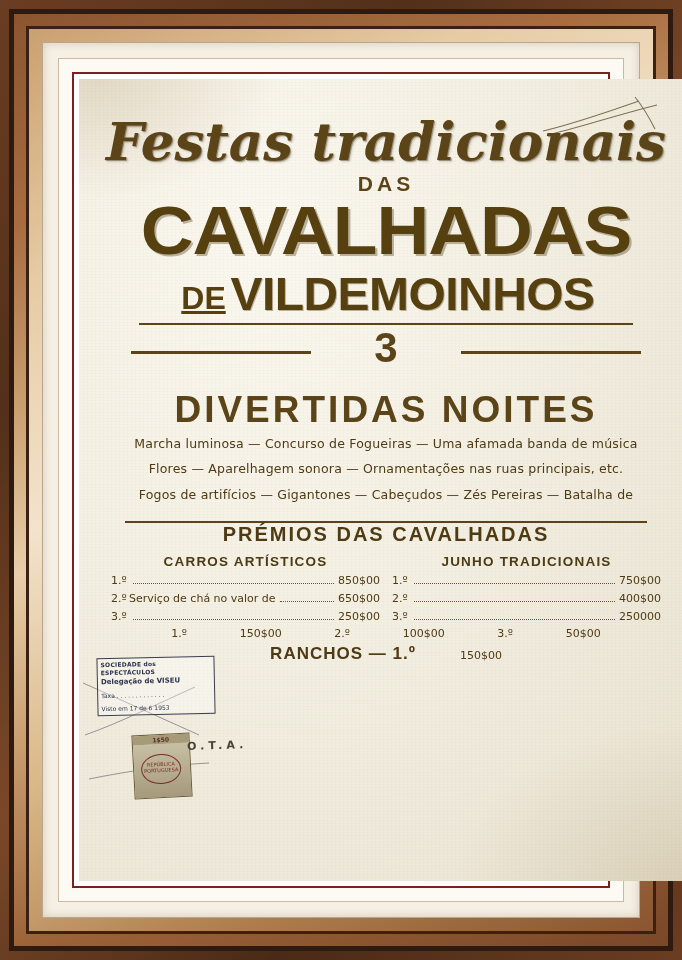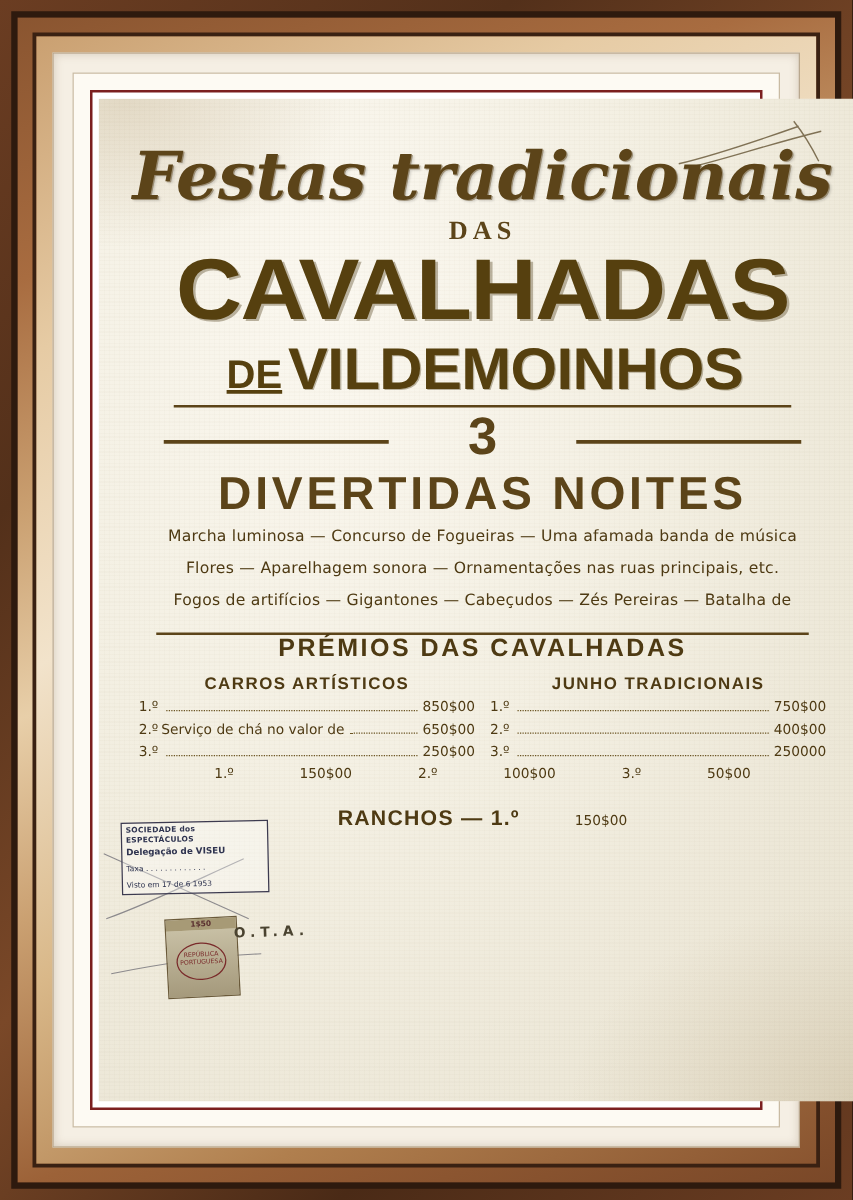--- a/index.html
+++ b/index.html
@@ -119,21 +119,21 @@
     font-style: italic;
     font-weight: bold;
     font-size: 53px;
     line-height: 1;
     letter-spacing: 0px;
     color: #5c4419;
     text-shadow: 1px 1px 0 rgba(90,66,24,0.45), 2px 2px 2px rgba(0,0,0,0.15);
   }
   .line-das {
     text-align: center;
-    font-family: Liberation Serif, serif;
+    font-family: Liberation Sans, sans-serif;
     font-weight: bold;
     font-size: 21px;
     letter-spacing: 4px;
     margin-top: 4px;
     color: #5c4419;
   }
   .line-cavalhadas {
     text-align: center;
     font-family: "Liberation Sans", sans-serif;
     font-weight: bold;
@@ -208,21 +208,21 @@
     font-size: 42px;
     line-height: 1;
     color: #5c4419;
   }
   .line-noites {
     text-align: center;
     font-family: "Liberation Sans", sans-serif;
     font-weight: bold;
     font-size: 37px;
     letter-spacing: 3px;
-    margin-top: 0px;
+    margin-top: 16px;
     color: #5c4419;
   }
   .attractions {
     text-align: center;
     font-family: "DejaVu Sans", sans-serif;
     font-size: 12.5px;
     line-height: 2.05;
     letter-spacing: .2px;
     color: #4e3a13;
   }
@@ -291,21 +291,21 @@
     margin-top: 4px;
     padding: 0 40px;
     color: #4e3a13;
   }
   .cav-row span { white-space: nowrap; }
   .ranchos-row {
     display: flex;
     align-items: baseline;
     justify-content: center;
     gap: 44px;
-    margin-top: 20px;
+    margin-top: 4px;
     color: #4e3a13;
   }
   .ranchos-label {
     font-family: "Liberation Sans", sans-serif;
     font-weight: bold;
     font-size: 17px;
     letter-spacing: 1px;
   }
   .ranchos-val { font-family: "DejaVu Sans", sans-serif; font-size: 11px; }
 

